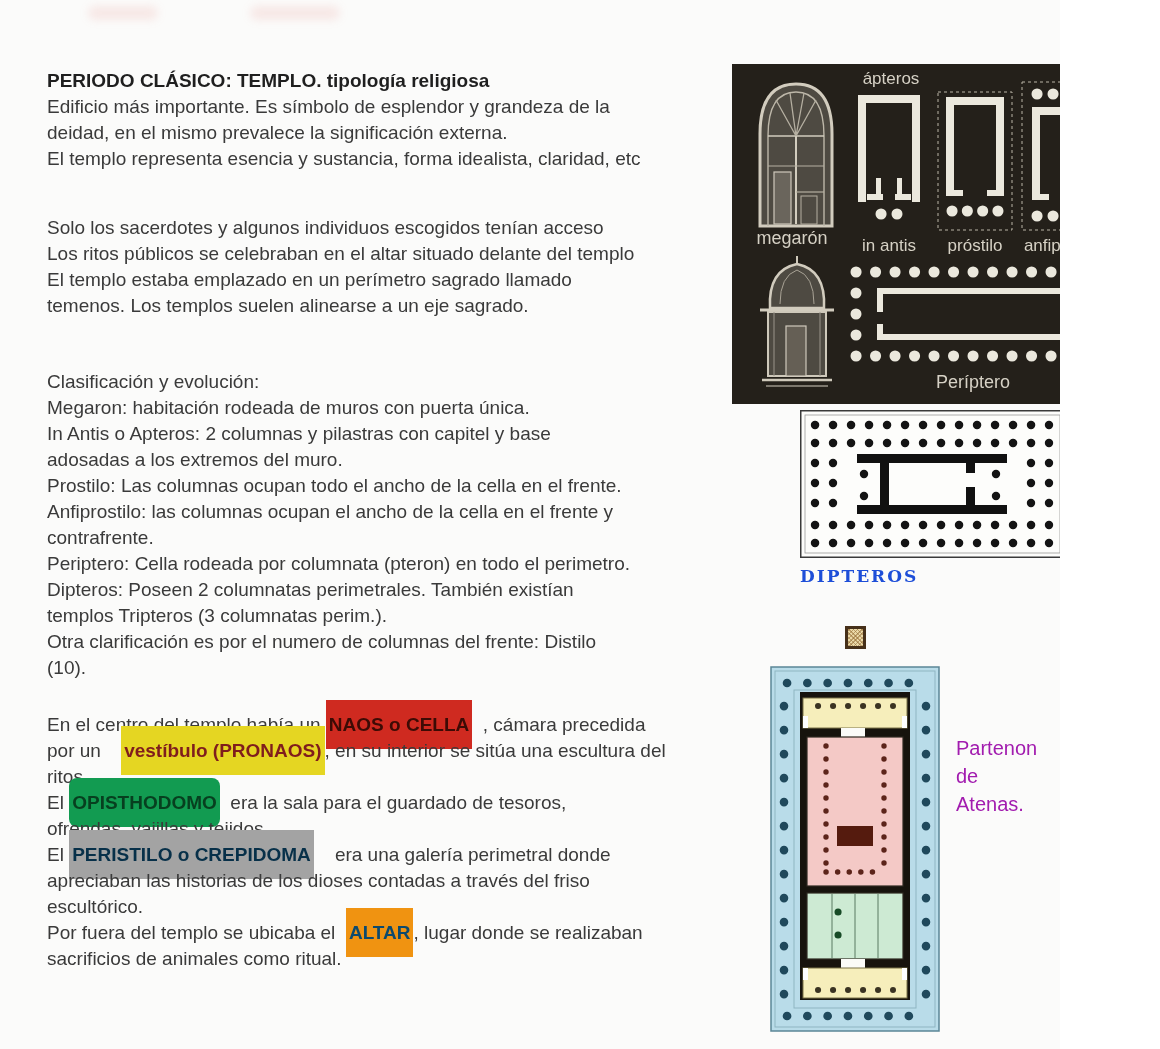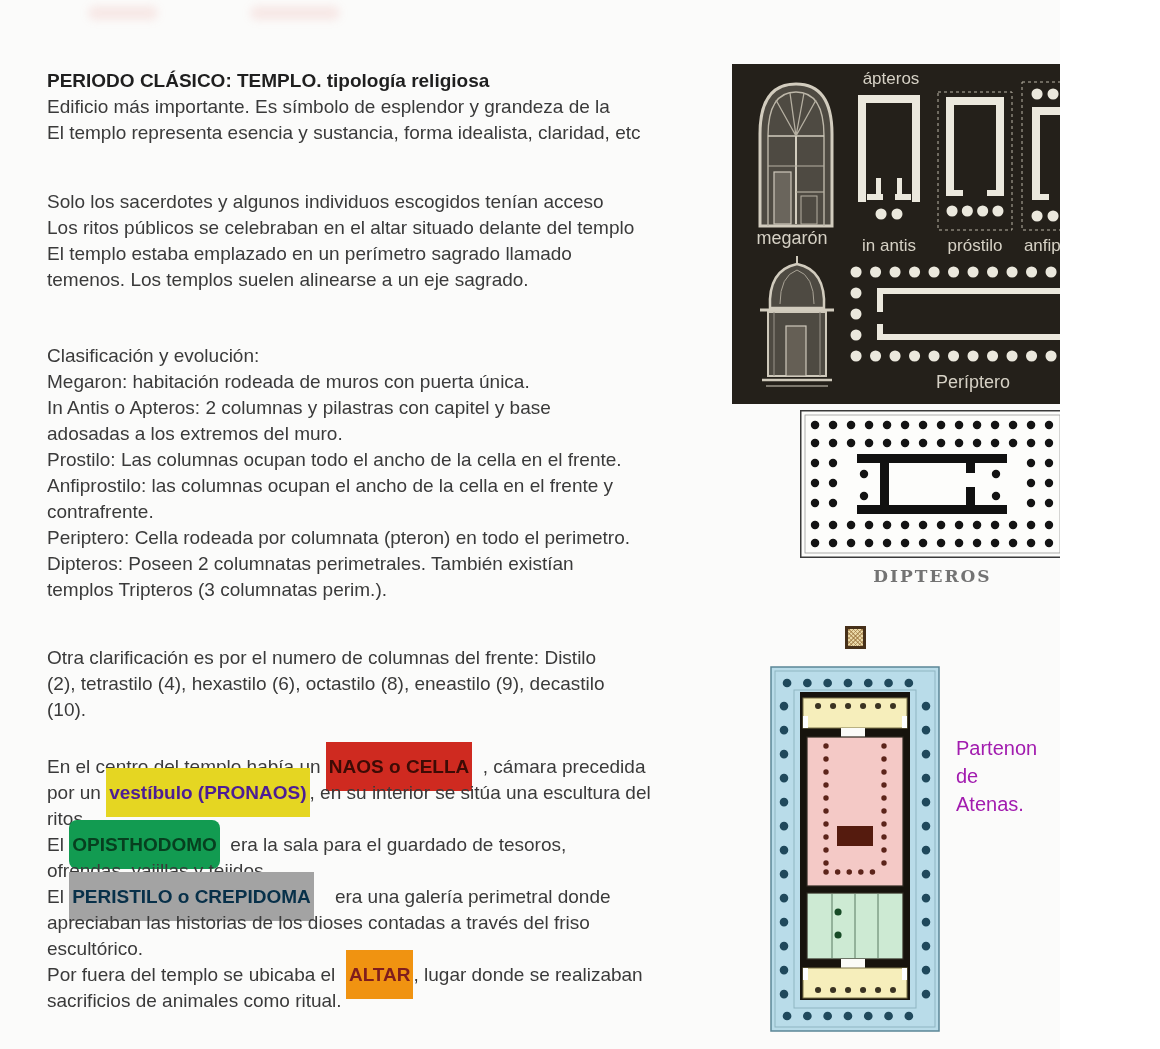--- a/index.html
+++ b/index.html
@@ -10,46 +10,46 @@
   }
   
   .text-col{
     position:absolute; left:47px; top:68px; width:700px;
     font-size:19px; line-height:26px; color:#3a3a3a;
   }
   .ln{ white-space:pre; height:26px; }
   .ln.title{ font-weight:700; color:#1f1f1f; }
   .para-p2{ margin-top:43px; }
   .para-p3{ margin-top:50px; }
-  .para-p4{ margin-top:42px; }
+  .para-p4{ }
   .para-p5{ margin-top:31px; }
   .hl{ padding:14px 3px; font-weight:700; }
   .hl-naos{ background:#cf2a20; color:#3d0b05; }
-  .hl-pronaos{ background:#e5d622; color:#4c1d95; }
+  .hl-pronaos{ background:#e5d622; color:#7f1d1d;margin-left:15px; }
   .hl-opisthodomo{ background:#129b51; color:#073f1f;border-radius:8px; }
   .hl-peristilo{ background:#a3a3a3; color:#073049; }
-  .hl-altar{ background:#f09311; color:#7f1d1d; }
+  .hl-altar{ background:#f09311; color:#0c4a6e; }
   
   .artifact{ position:absolute; border-radius:8px; filter:blur(4px);
     background:rgba(225,120,115,.14); }
   
   .black-panel{
     position:absolute; left:732px; top:64px; width:386px; height:340px;
     background:#24201a;
   }
   .panel-label{
     position:absolute; color:#d6d1c5; font-size:17px; text-align:center;
     white-space:nowrap;
   }
   .abs{ position:absolute; }
   
   .dipteros-wrap{ position:absolute; left:800px; top:410px; width:265px; }
   .dipteros-label{
-    margin-top:4px; text-align:center; font-family:"DejaVu Serif", serif;
-    font-weight:700; font-size:17px; letter-spacing:2px; color:#737373;
+    margin-top:4px; font-family:"DejaVu Serif", serif;
+    font-weight:700; font-size:17px; letter-spacing:2px; color:#1d4ed8;
   }
   
   .altar-square{
     position:absolute; left:845px; top:626px; width:15px; height:17px;
     border:3px solid #463019; background:#ead9a8;
     background-image:
       repeating-linear-gradient(45deg, rgba(150,110,55,.55) 0 1px, transparent 1px 3px),
       repeating-linear-gradient(-45deg, rgba(150,110,55,.55) 0 1px, transparent 1px 3px);
   }
   
@@ -65,20 +65,21 @@
 <div class="page">
 
   <div class="artifact" style="left:88px;top:6px;width:70px;height:14px;"></div>
   <div class="artifact" style="left:250px;top:6px;width:90px;height:14px;"></div>
 
   <div class="text-col">
     <div class="ln title">PERIODO CLÁSICO: TEMPLO. tipología religiosa</div>
 
     <div>
       <div class="ln">Edificio más importante. Es símbolo de esplendor y grandeza de la</div>
+      <div class="ln">deidad, en el mismo prevalece la significación externa.</div>
       <div class="ln">El templo representa esencia y sustancia, forma idealista, claridad, etc</div>
     </div>
 
     <div class="para-p2">
       <div class="ln">Solo los sacerdotes y algunos individuos escogidos tenían acceso</div>
       <div class="ln">Los ritos públicos se celebraban en el altar situado delante del templo</div>
       <div class="ln">El templo estaba emplazado en un perímetro sagrado llamado</div>
       <div class="ln">temenos. Los templos suelen alinearse a un eje sagrado.</div>
     </div>
 
@@ -90,21 +91,20 @@
       <div class="ln">Prostilo: Las columnas ocupan todo el ancho de la cella en el frente.</div>
       <div class="ln">Anfiprostilo: las columnas ocupan el ancho de la cella en el frente y</div>
       <div class="ln">contrafrente.</div>
       <div class="ln">Periptero: Cella rodeada por columnata (pteron) en todo el perimetro.</div>
       <div class="ln">Dipteros: Poseen 2 columnatas perimetrales. También existían</div>
       <div class="ln">templos Tripteros (3 columnatas perim.).</div>
     </div>
 
     <div class="para-p4">
       <div class="ln">Otra clarificación es por el numero de columnas del frente: Distilo</div>
-      <div class="ln">(2), tetrastilo (4), hexastilo (6), octastilo (8), eneastilo (9), decastilo</div>
       <div class="ln">(10).</div>
     </div>
 
     <div class="para-p5">
       <div class="ln"><span>En el centro del templo había un </span><span class="hl hl-naos">NAOS o CELLA</span><span>  , cámara precedida</span></div>
       <div class="ln"><span>por un </span><span class="hl hl-pronaos">vestíbulo (PRONAOS)</span><span>, en su interior se sitúa una escultura del</span></div>
       <div class="ln">ritos.</div>
       <div class="ln"><span>El </span><span class="hl hl-opisthodomo">OPISTHODOMO</span><span>  era la sala para el guardado de tesoros,</span></div>
       <div class="ln">ofrendas, vajillas y tejidos.</div>
       <div class="ln"><span>El </span><span class="hl hl-peristilo">PERISTILO o CREPIDOMA</span><span>    era una galería perimetral donde</span></div>

